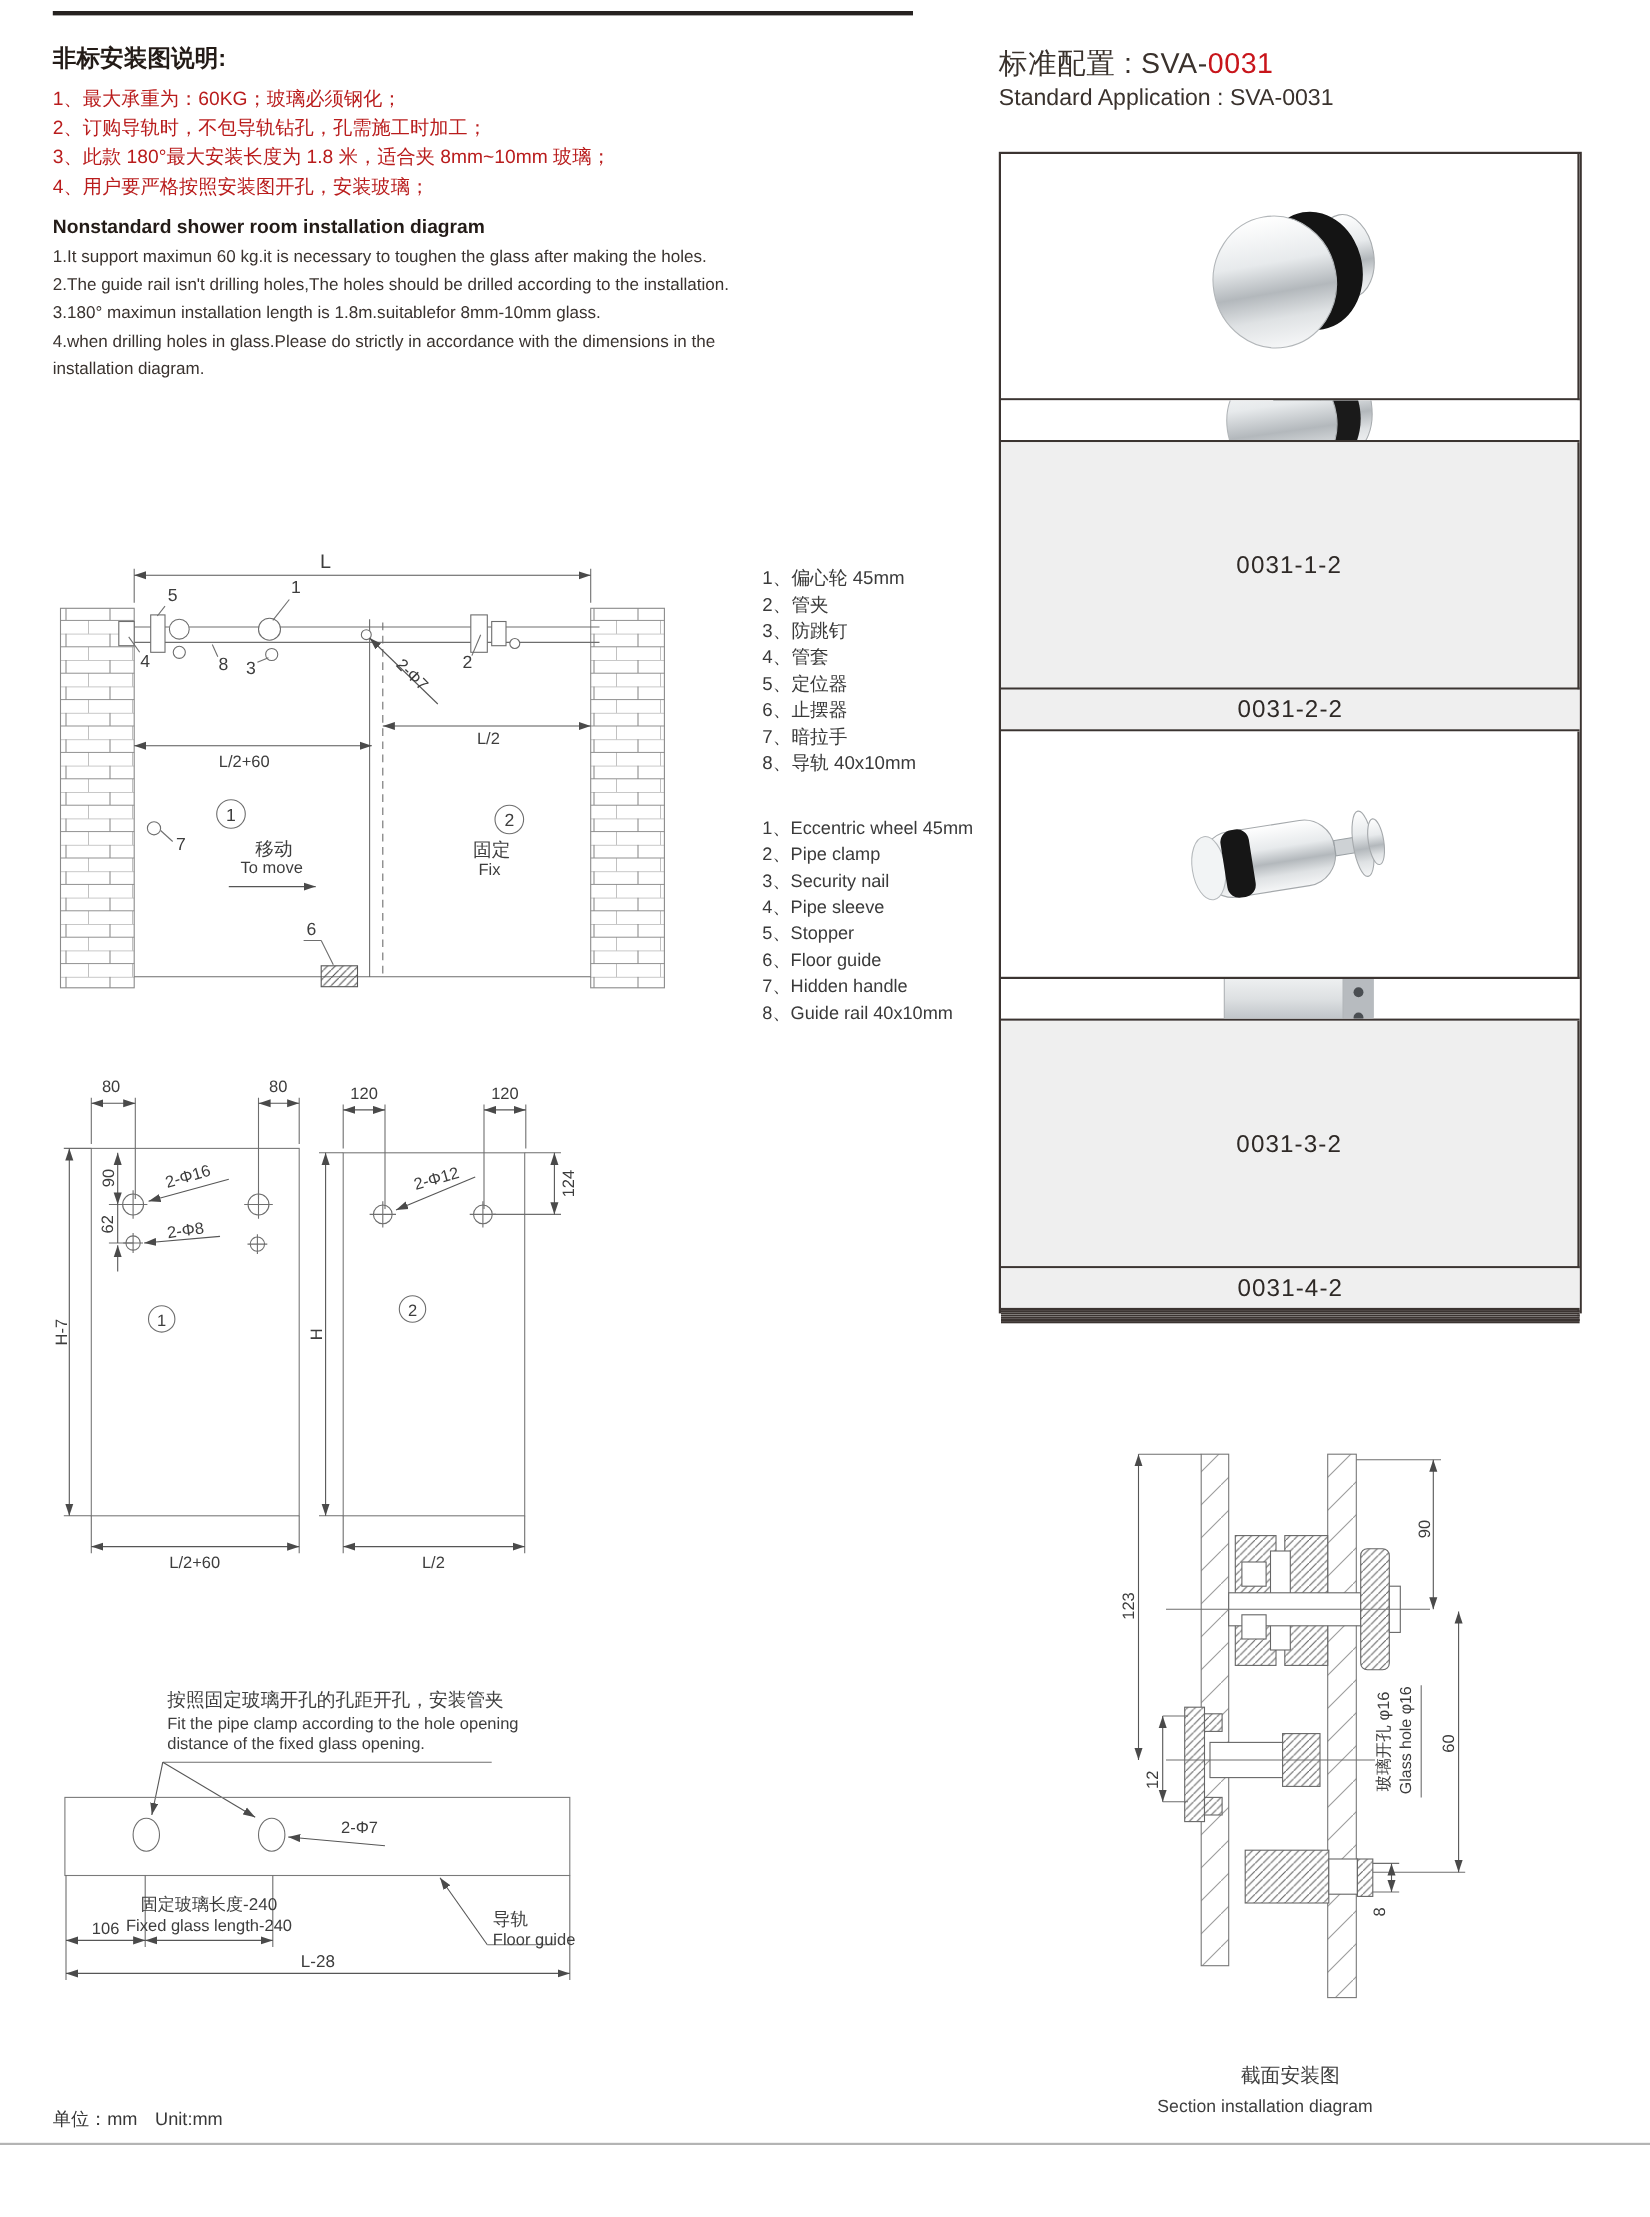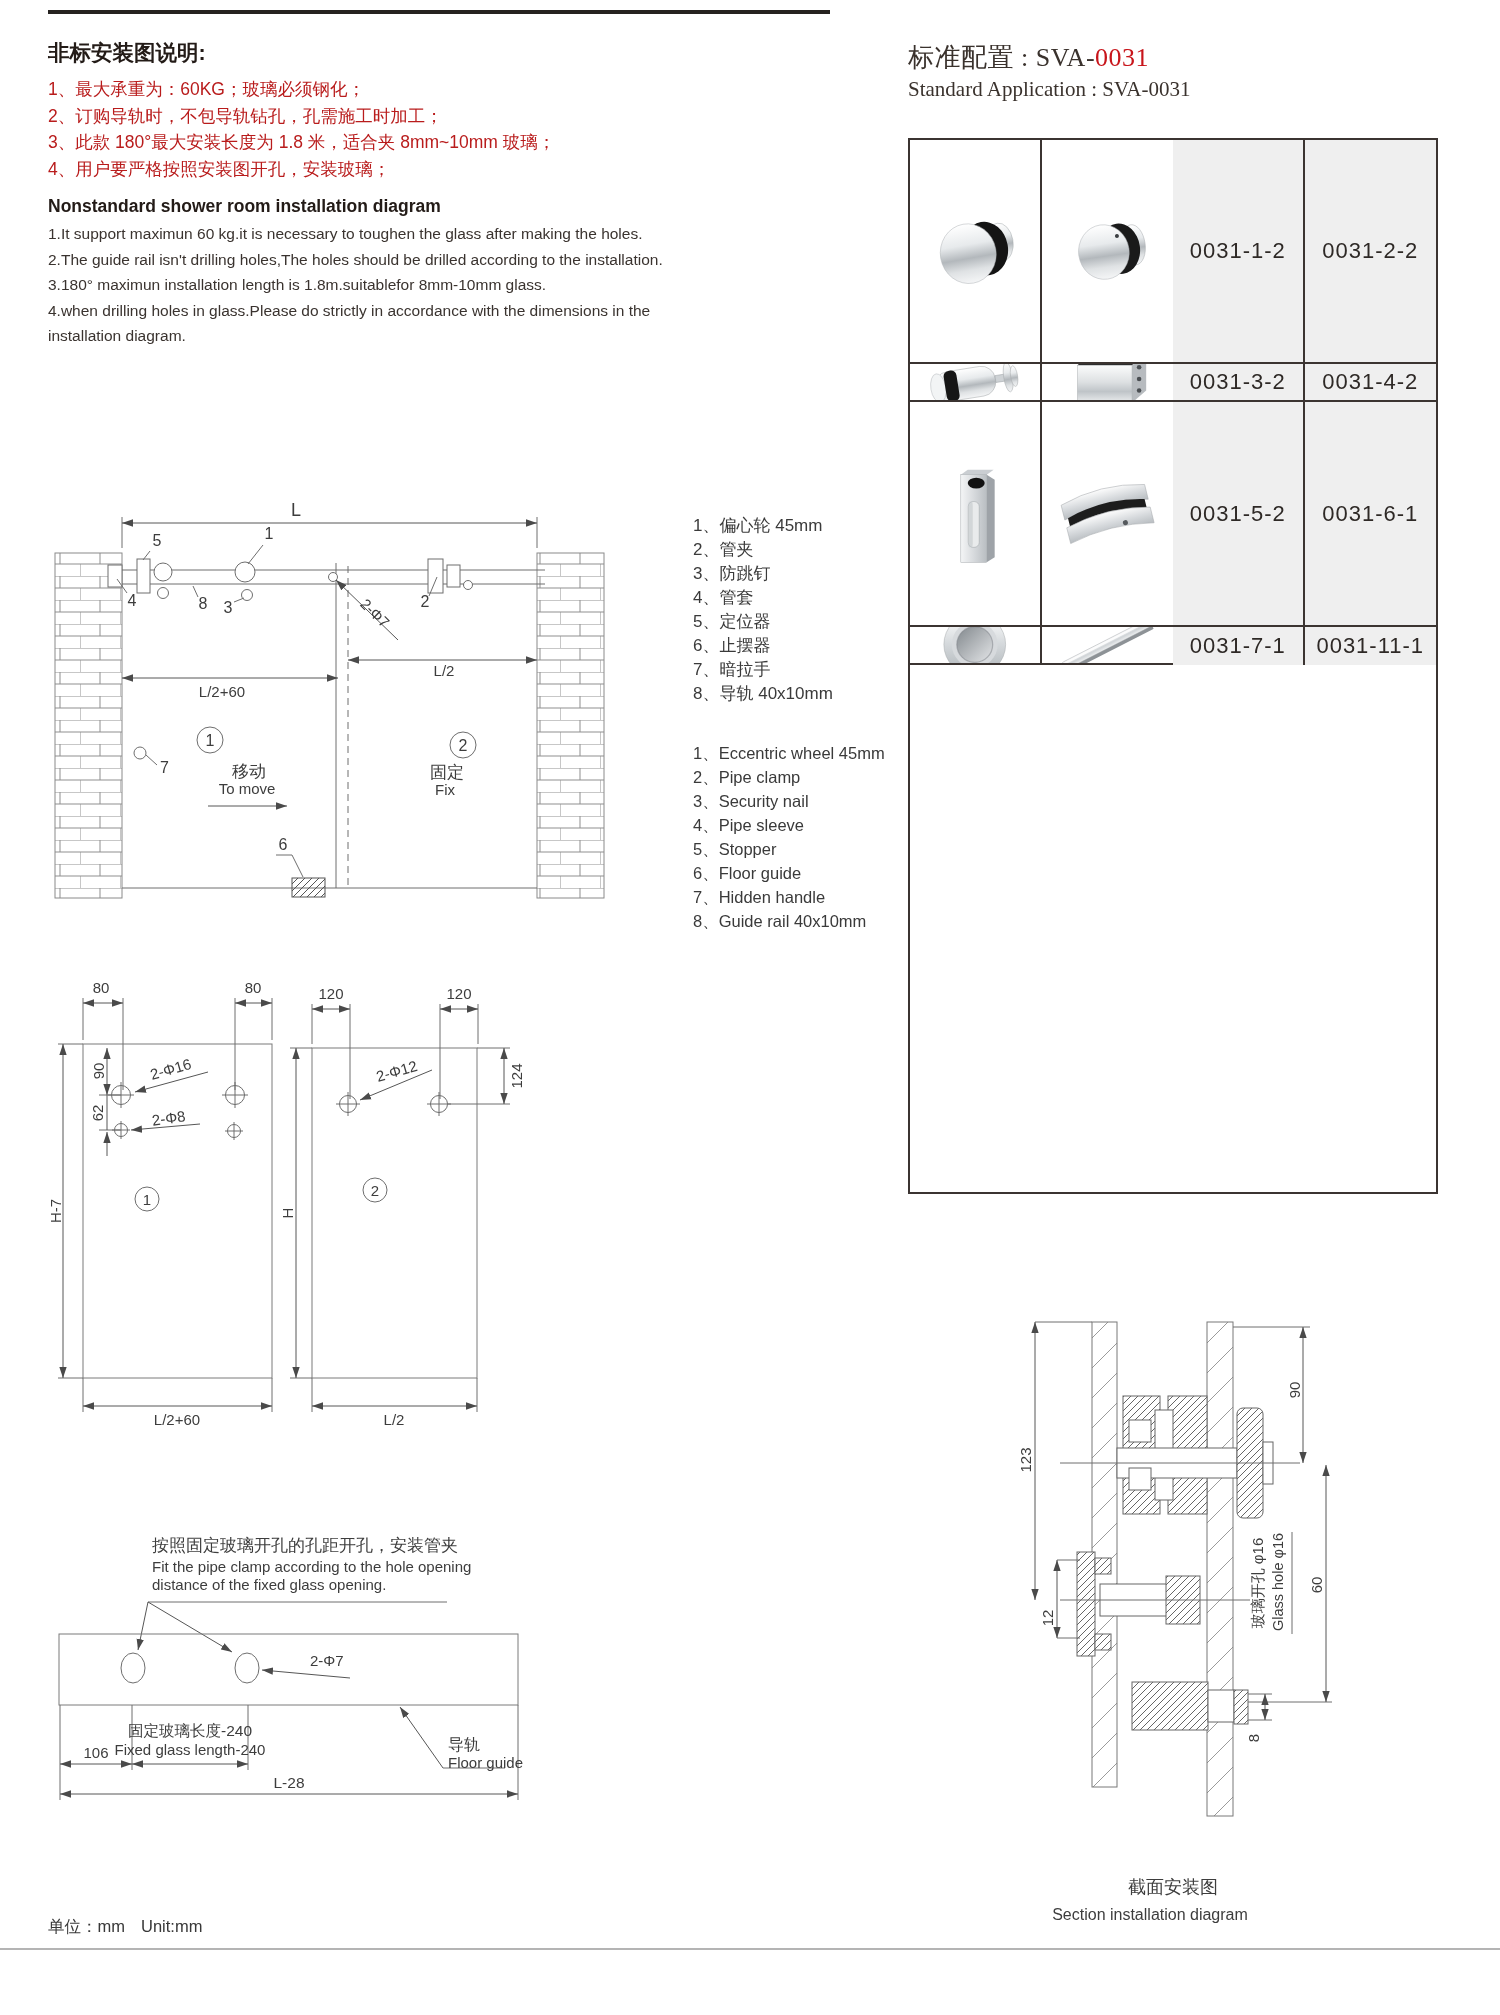--- a/index.html
+++ b/index.html
@@ -8,27 +8,27 @@
   .abs{position:absolute;}
   .nowrap{white-space:nowrap;}
   
   .toprule{position:absolute;left:48px;top:10px;width:782px;height:4px;background:#262220;}
   .notes{position:absolute;left:48px;top:38px;width:660px;}
   .cn-title{font-size:21.5px;font-weight:bold;color:#231b17;margin-bottom:9px;}
   .cn-item{font-size:17.5px;line-height:26.5px;color:#b91c1c;white-space:nowrap;}
   .en-title{font-size:17.5px;font-weight:bold;color:#231b17;margin-top:14px;margin-bottom:4px;}
   .en-line{font-size:15.5px;line-height:25.5px;color:#3a332f;white-space:nowrap;}
   
-  .std{position:absolute;left:908px;top:42px;font-family:Liberation Serif, serif;}
+  .std{position:absolute;left:908px;top:42px;}
   .std-l1{font-size:26px;color:#3a322d;letter-spacing:.5px;line-height:31px;}
   .std-l1 .red{color:#c8151b;}
   .std-l2{font-size:21px;color:#3a322d;line-height:26px;margin-top:3px;}
   
   .pgrid{position:absolute;left:908px;top:138px;width:530px;height:1056px;box-sizing:border-box;
-         border:2px solid #3b3431;display:grid;grid-template-columns:1fr 1fr 1fr 1fr;
+         border:2px solid #3b3431;display:grid;grid-template-columns:1fr;
          grid-template-rows:224px 38px 225px 38px 225px 38px 225px 38px;}
   .pcell{border-right:2px solid #3b3431;border-bottom:2px solid #3b3431;display:flex;
          align-items:center;justify-content:center;background:#fff;overflow:hidden;}
   .pcell:nth-child(2n){border-right:none;}
   .pgrid > div:nth-last-child(-n+2){border-bottom:none;}
   .pcode{background:#efefef;font-size:22px;letter-spacing:1px;color:#2e2926;}
   
   .plan-title{position:absolute;left:48px;top:437px;}
   .plan-title .t1{font-size:17px;color:#353535;line-height:24px;}
   .plan-title .t2{font-size:16px;color:#353535;line-height:23px;}

